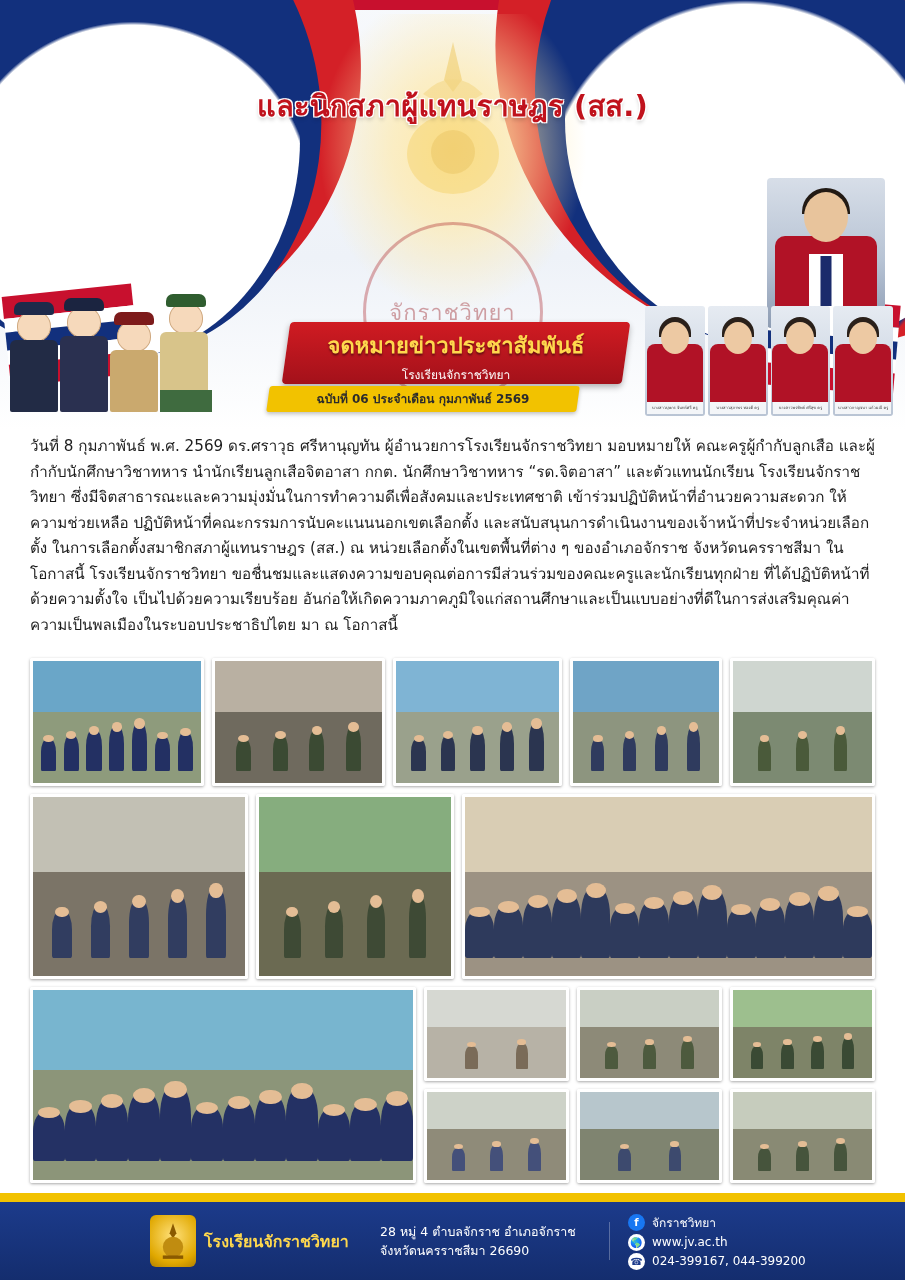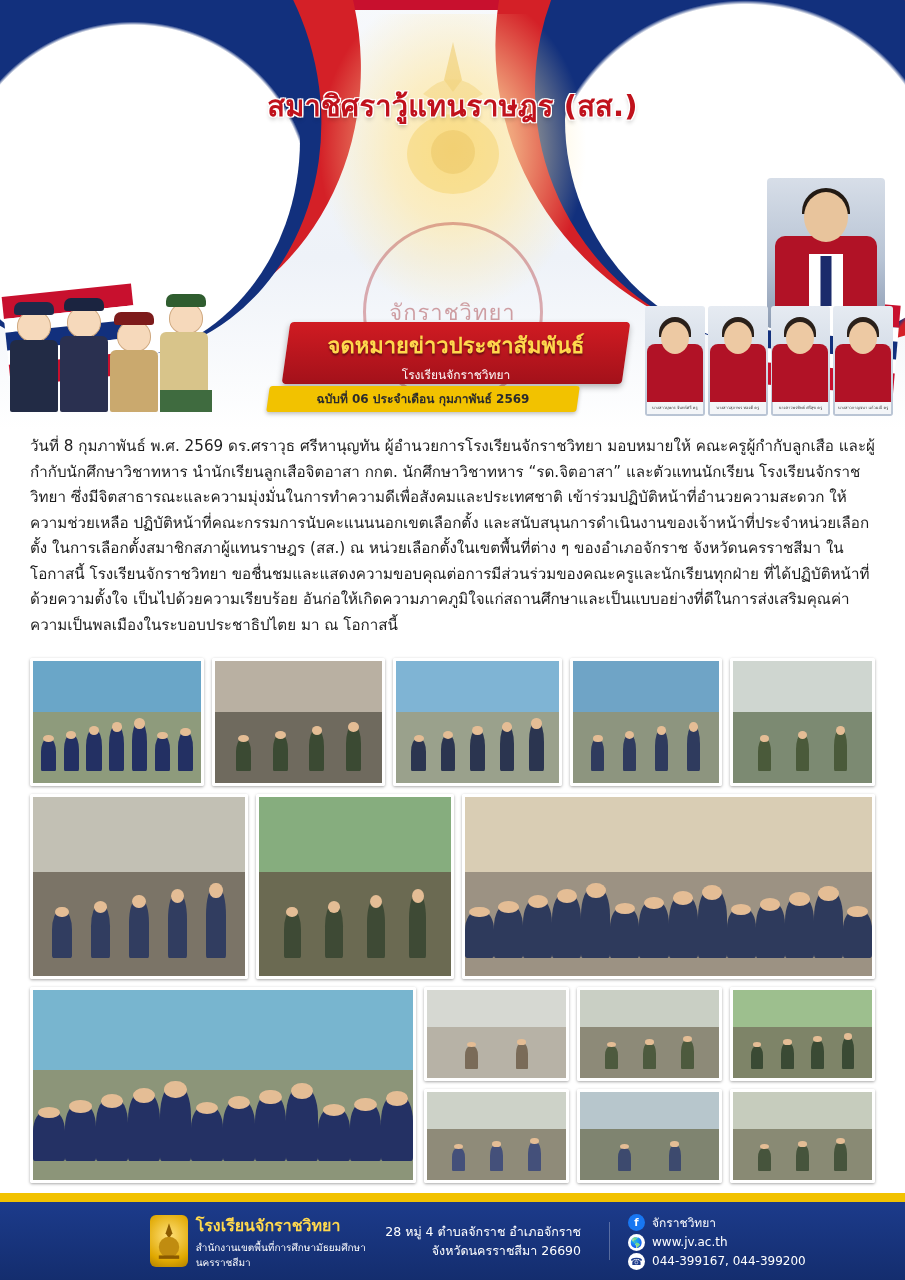--- a/index.html
+++ b/index.html
@@ -283,21 +283,21 @@
   .f-left { width: 380px; display: flex; align-items: center; gap: 8px; padding-left: 150px; }
   .f-seal {
     width: 46px; height: 52px; border-radius: 6px;
     background: radial-gradient(circle at 50% 40%, #ffe07a 0%, #e0a800 70%, #b07f00 100%);
     display:flex; align-items:center; justify-content:center;
     color:#7a4a00; font-size: 9px; text-align:center;
   }
   .f-school { color: #ffd84d; font-size: 16px; font-weight: bold; }
   .f-dept { color: #ffffff; font-size: 10px; margin-top: 2px; }
   .f-mid {
-    width: 230px; color: #ffffff; font-size: 12.5px; line-height: 19px; text-align: right;
+    width: 230px; color: #ffffff; font-size: 12.5px; line-height: 19px; text-align: left;
     border-right: 1px solid rgba(255,255,255,0.28);
     padding-right: 28px;
   }
   .f-right { flex: 1; padding-left: 18px; color: #ffffff; font-size: 12px; }
   .f-line { display: flex; align-items: center; gap: 7px; margin: 2px 0; }
   .f-ic {
     width: 17px; height: 17px; border-radius: 50%;
     background: #ffffff; color: #1c3b8b;
     display: flex; align-items: center; justify-content: center;
     font-size: 10px; font-weight: bold; flex: 0 0 17px;
@@ -342,21 +342,21 @@
     </div>
     <div class="corner-flag right">
       <div class="flag-stripe fs-red"></div>
       <div class="flag-stripe fs-white"></div>
       <div class="flag-stripe fs-blue"></div>
       <div class="flag-stripe fs-white"></div>
       <div class="flag-stripe fs-red"></div>
     </div>
 
     <div class="title-wrap">
-      <div class="title-line">สมาชิศราวู้แทนราษฎร (สส.)</div>
+      <div class="title-line">และนิกสภาผู้แทนราษฎร (สส.)</div>
     </div>
 
     <div class="mascots">
       <div class="mascot m1">
         <div class="m-cap"></div>
           <div class="m-head"></div>
           <div class="m-body"></div>
       </div>
       <div class="mascot m2">
         <div class="m-cap"></div>
@@ -622,36 +622,35 @@
     <div class="f-left">
       <div class="f-seal">
         <svg viewBox="0 0 40 46" width="34" height="40" aria-hidden="true">
           <path d="M20 2 L24 14 L20 20 L16 14 Z" fill="#8a5a00"></path>
           <circle cx="20" cy="30" r="12" fill="#c08c10"></circle>
           <rect x="8" y="40" width="24" height="4" fill="#8a5a00"></rect>
         </svg>
       </div>
       <div>
         <div class="f-school">โรงเรียนจักราชวิทยา</div>
-        <div class="f-dept">สำนักงานเขตพื้นที่การศึกษามัธยมศึกษานครราชสีมา</div>
       </div>
     </div>
     <div class="f-mid">
       <div>28 หมู่ 4 ตำบลจักราช อำเภอจักราช</div>
       <div>จังหวัดนครราชสีมา 26690</div>
     </div>
     <div class="f-right">
       <div class="f-line">
         <span class="f-ic fb">f</span>
         <span>จักราชวิทยา</span>
       </div>
       <div class="f-line">
         <span class="f-ic web">🌎</span>
         <span>www.jv.ac.th</span>
       </div>
       <div class="f-line">
         <span class="f-ic tel">☎</span>
-        <span>044-399167, 044-399200</span>
+        <span>024-399167, 044-399200</span>
       </div>
     </div>
   </div>
 
 </div>
 
 </body></html>

